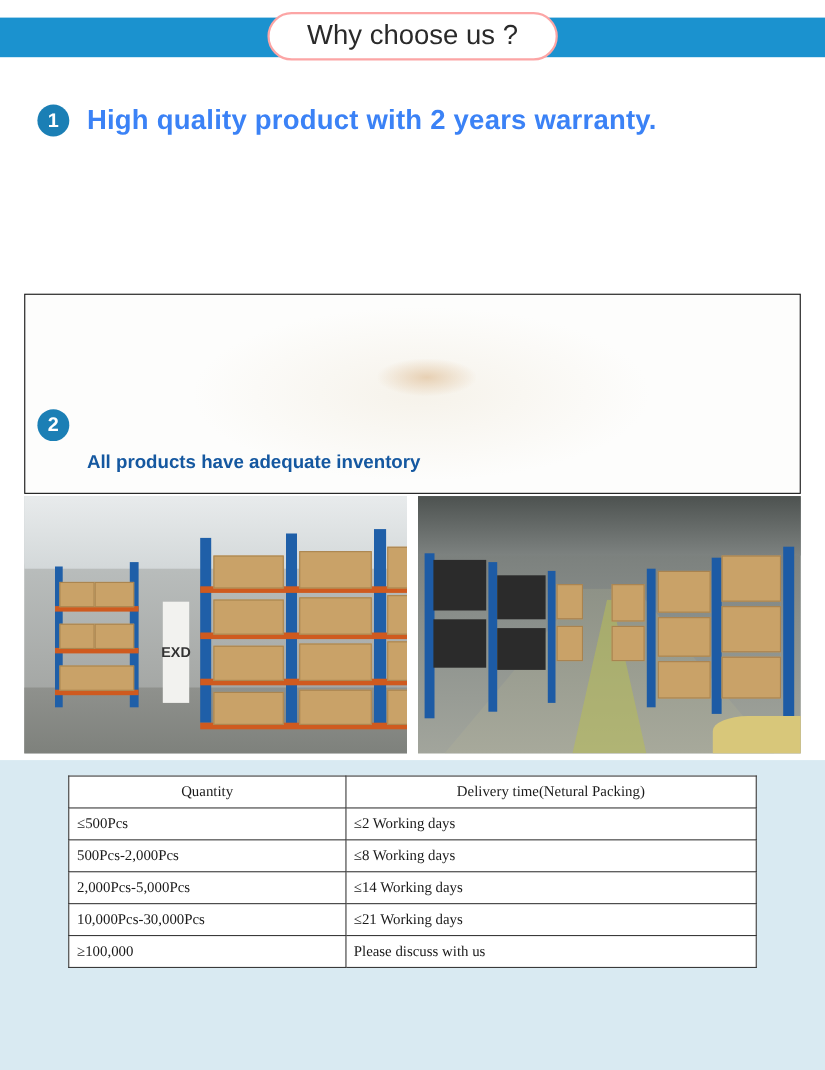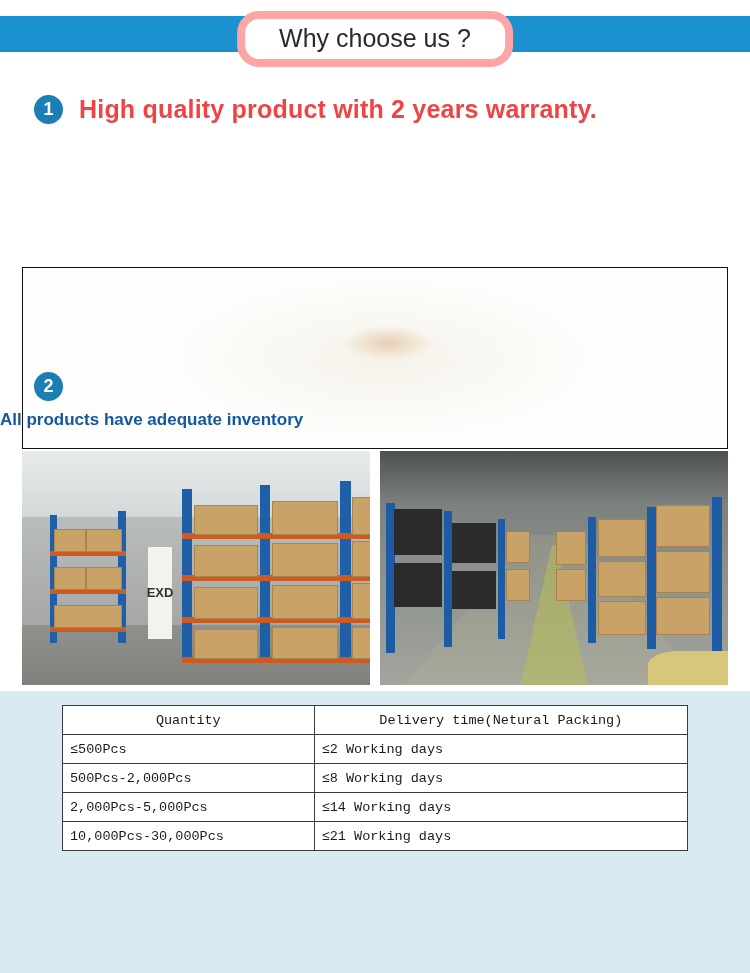--- a/index.html
+++ b/index.html
@@ -29,21 +29,21 @@
     width: 750px;
     height: 36px;
     background: #1b92cf;
   }
   .banner-pill {
     position: absolute;
     left: 50%;
     top: 11px;
     transform: translateX(-50%);
     background: #ffffff;
-    border: 8px solid #fca5a5;
+    border: 2px solid #fca5a5;
     border-radius: 22px;
     padding: 6px 34px;
     font-size: 25px;
     color: #2a2a2a;
     font-family: "Liberation Sans", sans-serif;
     white-space: nowrap;
     line-height: 1.1;
   }
 
   
@@ -66,25 +66,26 @@
     display: flex;
     align-items: center;
     justify-content: center;
     flex: 0 0 auto;
     font-family: "Liberation Sans", sans-serif;
   }
   .sec-title {
     margin-left: 16px;
     font-size: 25px;
     font-weight: bold;
-    color: #ef4444;
+    color: #3b82f6;
     letter-spacing: 0.2px;
     white-space: nowrap;
   }
   .sec-sub {
+    margin-left: 79px;
     margin-top: 9px;
     font-size: 17px;
     font-weight: bold;
     color: #1558a0;
   }
 
   #section-one .sec-head { margin-top: 31px; }
 
   .photo-box-1 {
     position: absolute;
@@ -201,21 +202,21 @@
     height: 282px;
     background: #d9eaf2;
   }
   table.delivery {
     position: absolute;
     left: 62px;
     top: 14px;
     width: 626px;
     border-collapse: collapse;
     background: #ffffff;
-    font-family: Liberation Mono, monospace;
+    font-family: Liberation Serif, serif;
     font-size: 13.5px;
     color: #1a1a1a;
   }
   table.delivery th, table.delivery td {
     border: 1px solid #3a3a3a;
     height: 28px;
     padding: 0 7px;
   }
   table.delivery th {
     text-align: center;
@@ -346,15 +347,19 @@
         <td>≤8 Working days</td>
       </tr>
       <tr>
         <td>2,000Pcs-5,000Pcs</td>
         <td>≤14 Working days</td>
       </tr>
       <tr>
         <td>10,000Pcs-30,000Pcs</td>
         <td>≤21 Working days</td>
       </tr>
+      <tr>
+        <td>≥100,000</td>
+        <td>Please discuss with us</td>
+      </tr>
     </tbody>
   </table>
 </div>
 
 </body></html>

